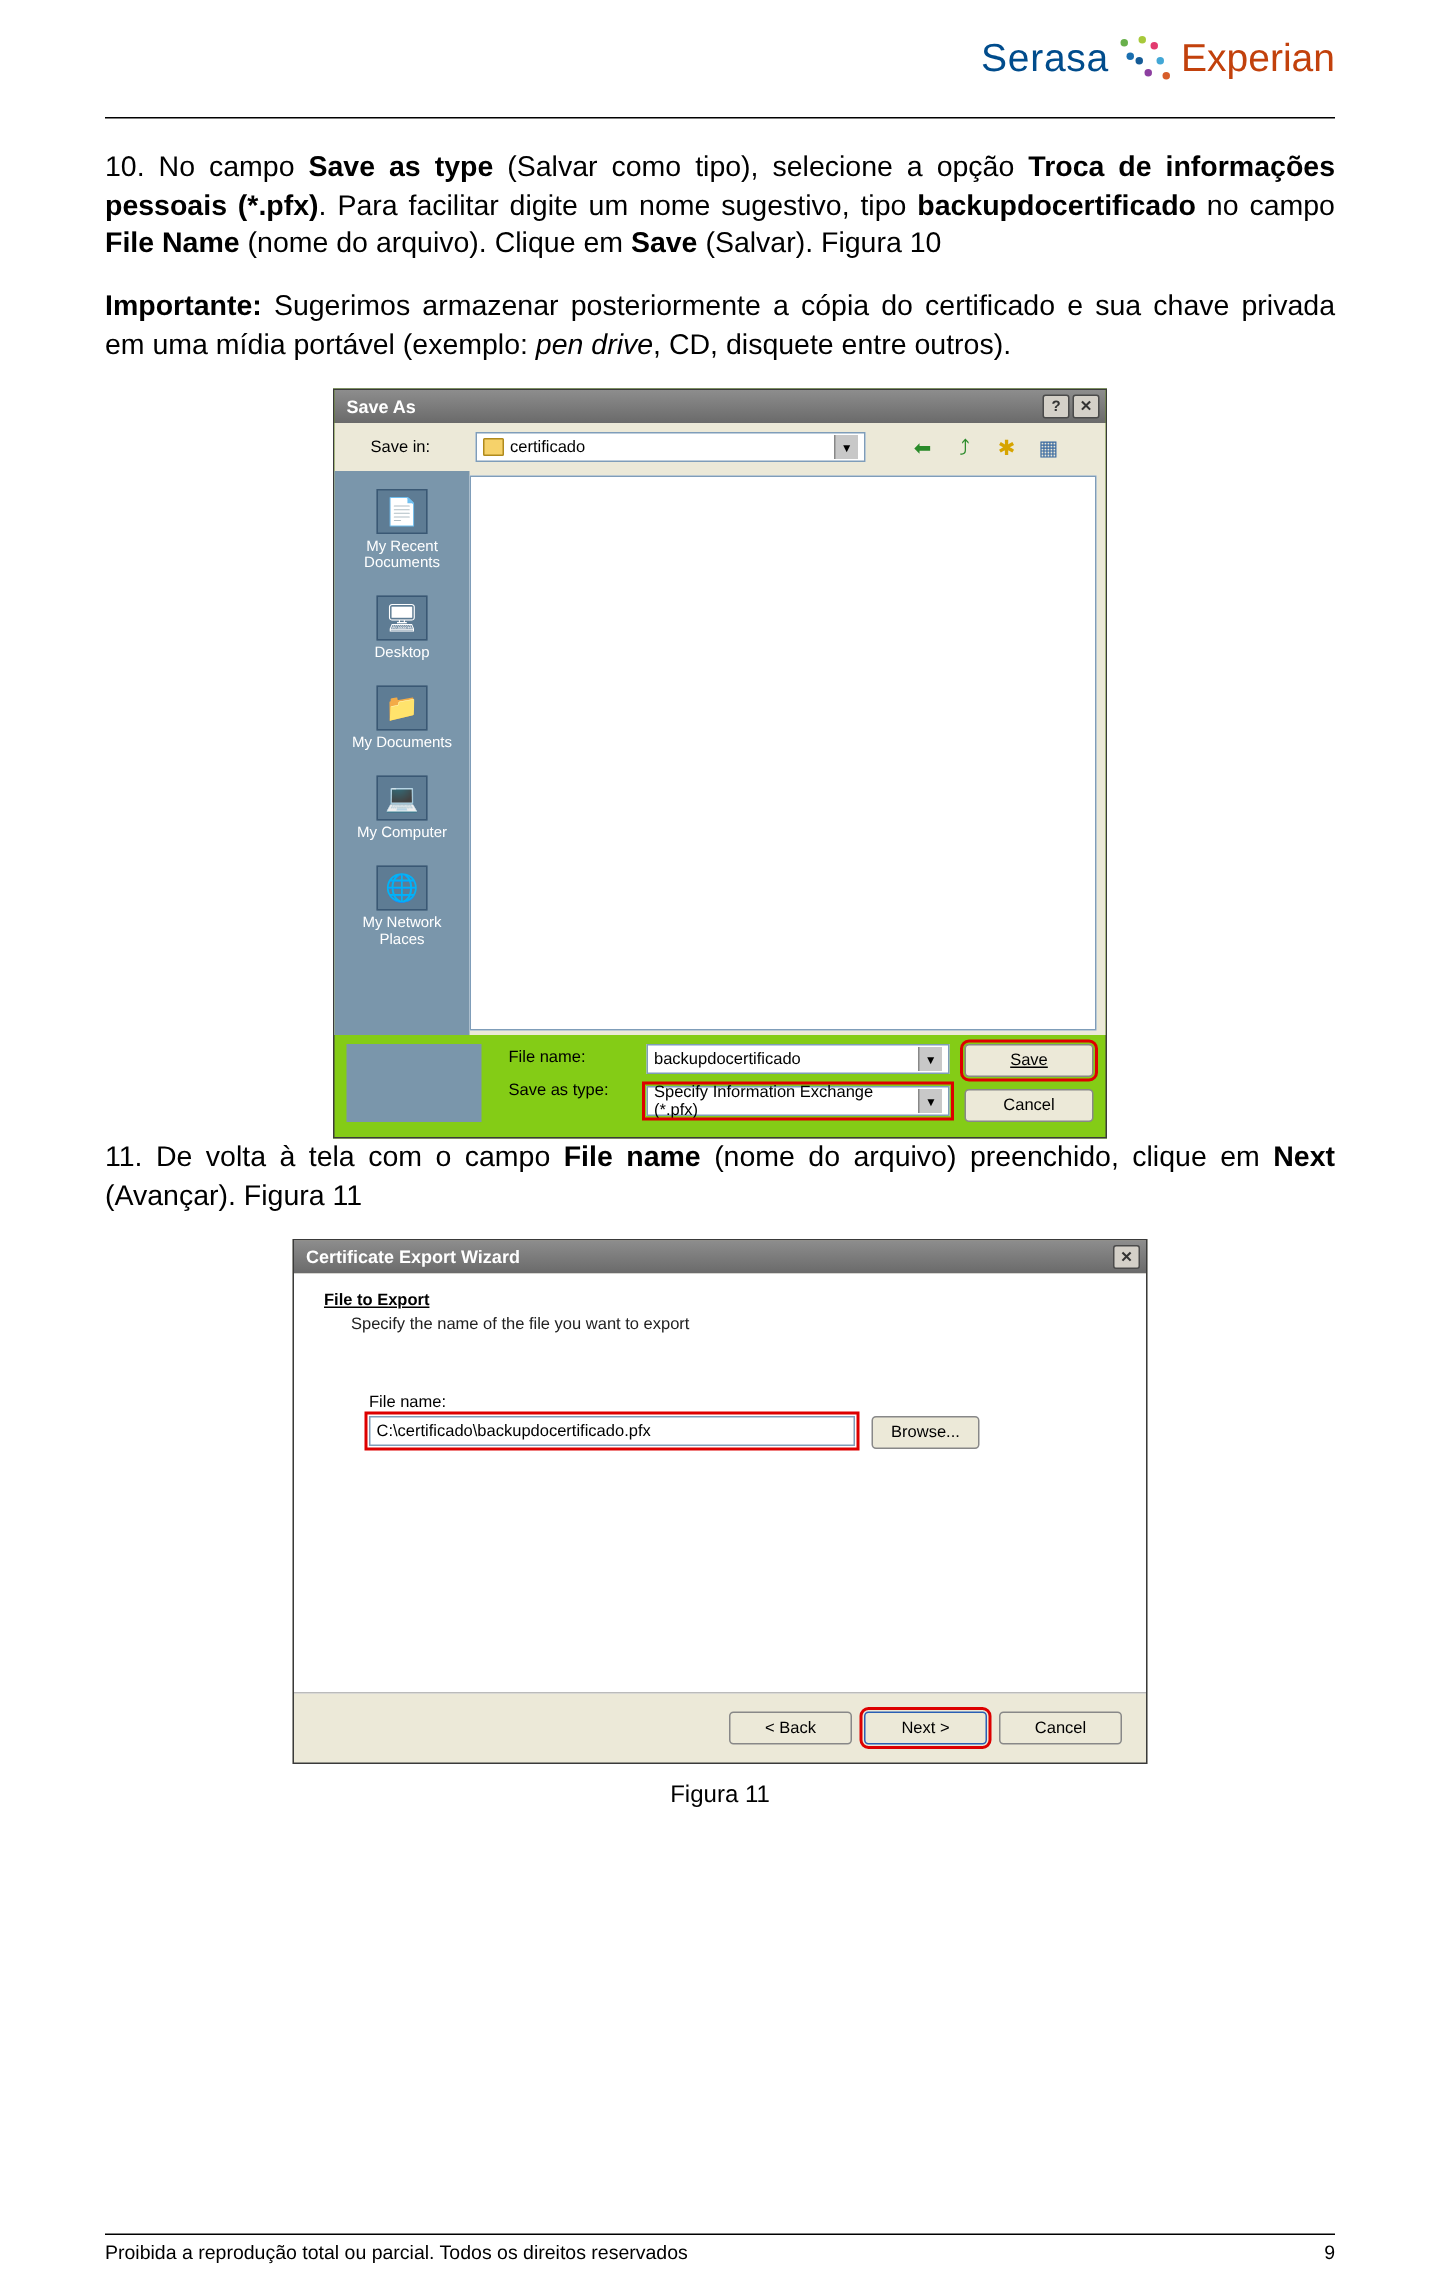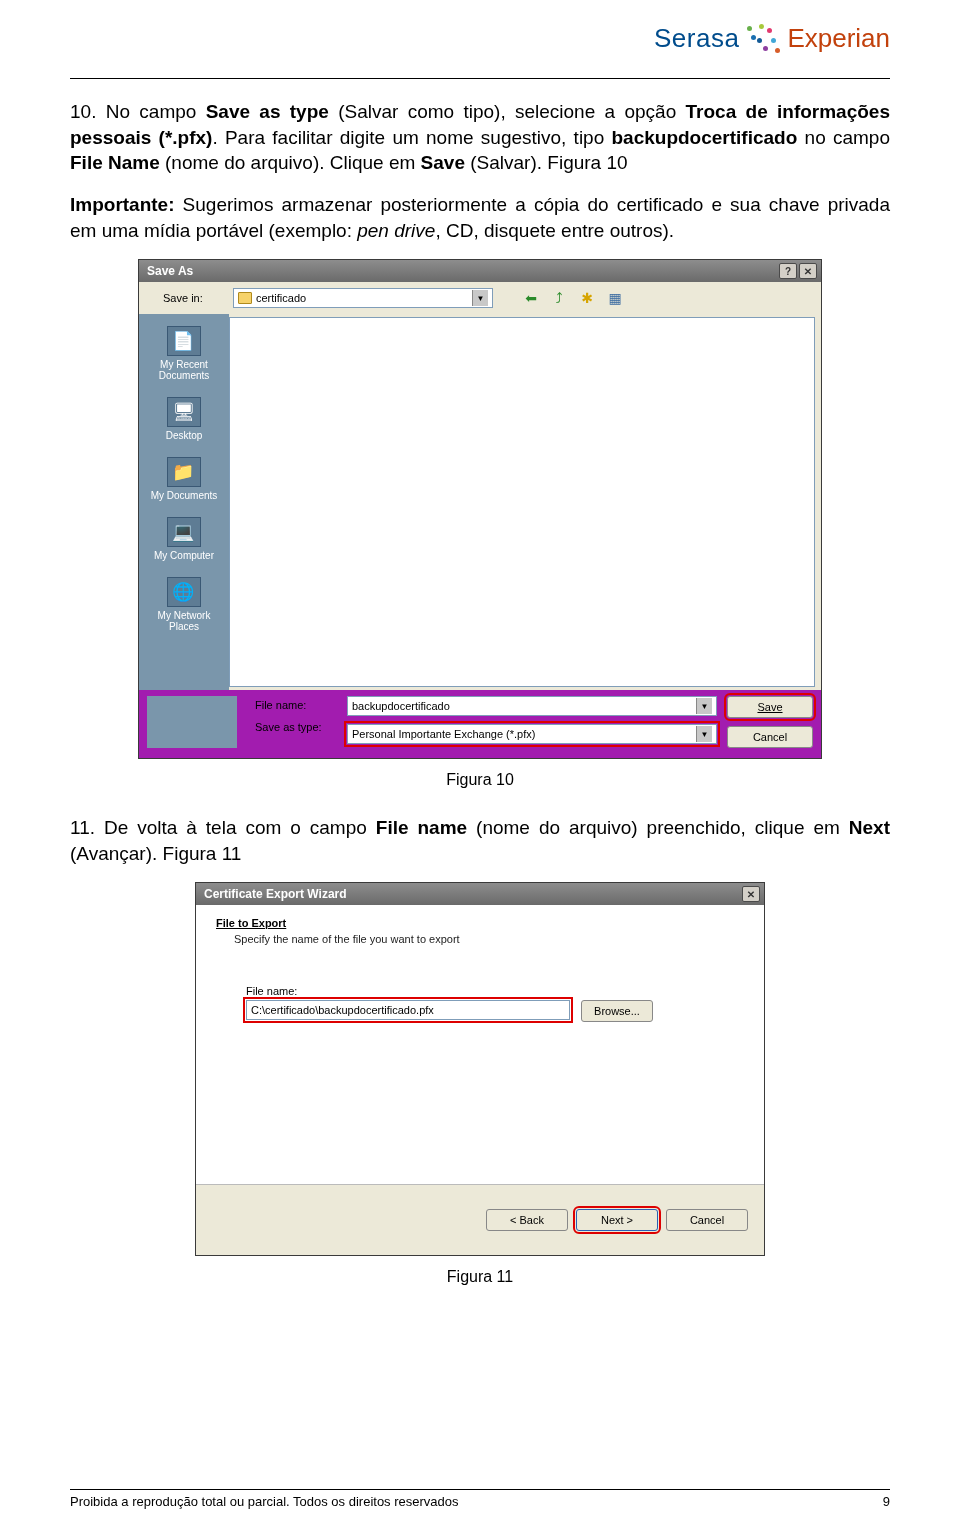--- a/index.html
+++ b/index.html
@@ -41,26 +41,26 @@
     font-size: 19px;
     line-height: 1.35;
     text-align: justify;
     margin-bottom: 16px;
   }
   .body-text b { font-weight: bold; }
   .body-text i { font-style: italic; }
 
   
   .dialog {
-    width: 684px;
+    width: 516px;
     margin: 0 auto;
     font-family: Tahoma, Arial, sans-serif;
     font-size: 11px;
     color: #000;
-    background: #a21caf;
+    background: #84cc16;
     border: 1px solid #3a3a3a;
     display: flex;
     flex-direction: column;
   }
   .titlebar {
     height: 22px;
     background: linear-gradient(#8d8d8d, #6a6a6a);
     color: #fff;
     display: flex;
     align-items: center;
@@ -221,21 +221,21 @@
   .wizard .browse {
     display:inline-block; margin-left: 8px;
     height:22px; padding:0 12px;
     background:#ece9d8;border:1px solid #888;border-radius:3px;
     font-size:11px;
     vertical-align: top;
     line-height:20px;
   }
   .wizard .btn-row {
     display:flex;justify-content:flex-end;gap:8px;
-    padding: 24px 16px;
+    padding: 12px 16px;
   }
   .wizard .btn-row .winbtn { width: 82px; }
   .wizard .btn-row .winbtn.primary { outline: 2px solid #d00; outline-offset: 1px; border: 1px solid #2a5fb4; }
 
   .footer {
     position: absolute;
     bottom: 10px; left: 70px; right: 70px;
     border-top: 1px solid #000;
     padding-top: 4px;
     font-size: 13px;
@@ -354,37 +354,36 @@
         <div class="labels">
           <span>File name:</span>
           <span>Save as type:</span>
         </div>
         <div class="inputs">
           <div class="combo">
             <span>backupdocertificado</span>
             <span class="caret2">▼</span>
           </div>
           <div class="combo red-outline">
-            <span>Personal Importante Exchange (*.pfx)</span>
+            <span>Specify Information Exchange (*.pfx)</span>
             <span class="caret2">▼</span>
           </div>
         </div>
         <div class="btns">
           <div class="winbtn red-outline">
             <span style="text-decoration:underline;text-decoration-style:solid">Save</span>
           </div>
           <div class="winbtn">
             <span>Cancel</span>
           </div>
         </div>
       </div>
     </div>
   </div>
 
-  <div class="caption">Figura 10</div>
 
   <p class="body-text">
     <span>11. De volta à tela com o campo </span><b>File name</b><span> (nome do arquivo) preenchido, clique em </span><b>Next</b><span> (Avançar). Figura 11</span>
   </p>
 
   <div class="wizard">
     <div class="titlebar2">
       <span>Certificate Export Wizard</span>
       <div class="titleicons">
         <div class="tbtn">

